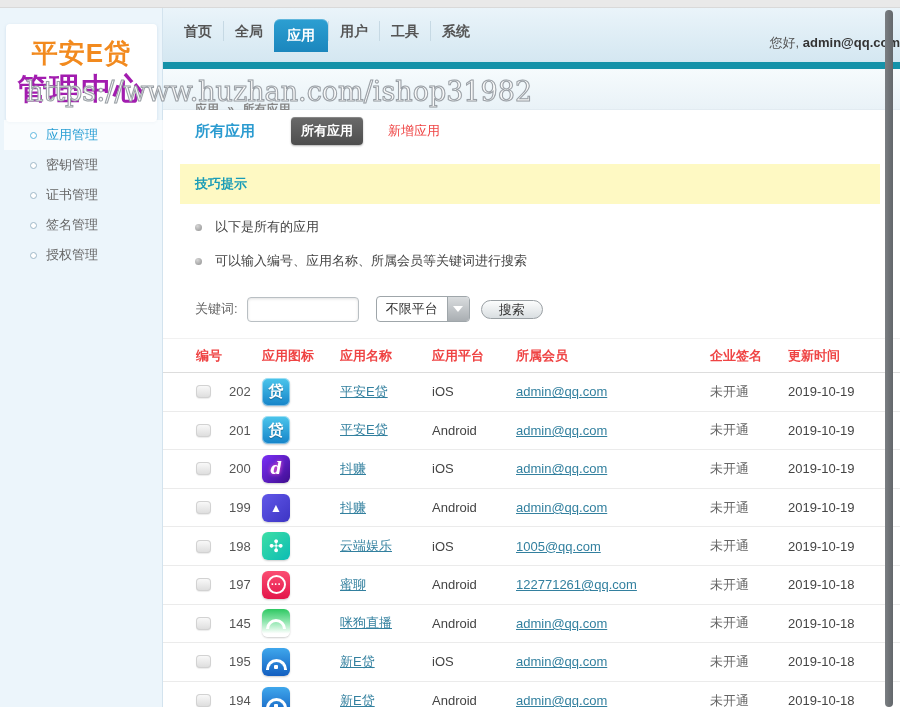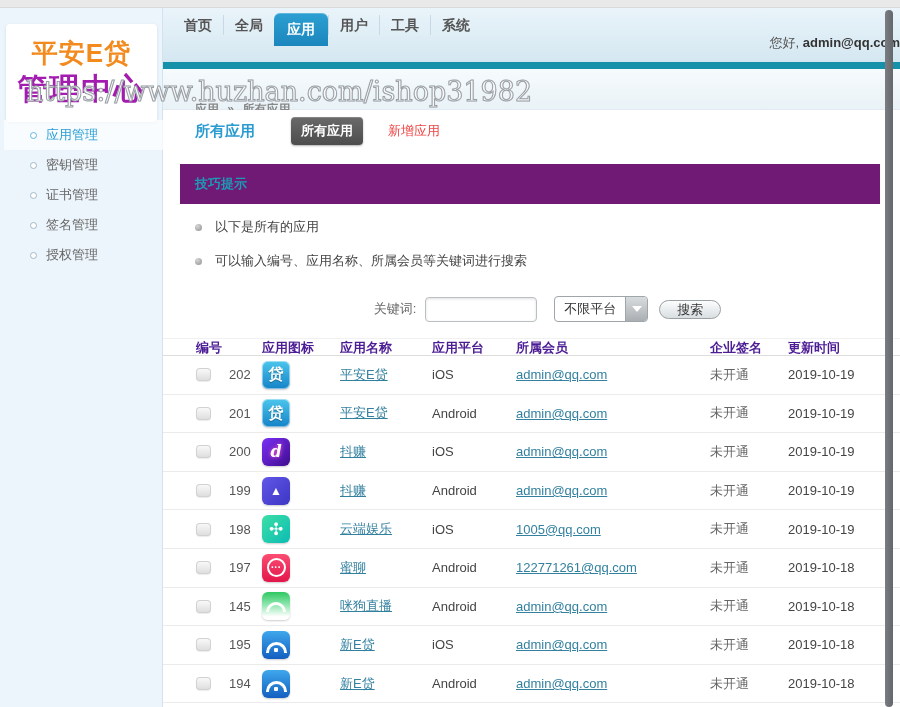--- a/index.html
+++ b/index.html
@@ -26,21 +26,21 @@
   .side-item { display:flex; align-items:center; height:30px; padding-left:26px;
     font-size:13px; color:#666; cursor:pointer; }
   .side-item.active { background:rgba(255,255,255,.7); color:#2a9fd4; }
   .side-bullet { width:7px; height:7px; border:1px solid #9fb8c8; border-radius:50%;
     background:#fff; margin-right:9px; flex:0 0 auto; }
   .side-item.active .side-bullet { border-color:#5fb7e0; }
 
   
   .header-band { position:absolute; top:8px; left:163px; width:737px; height:54px;
     background:linear-gradient(180deg,#eaf4fa,#d4e7f1); }
-  .nav { position:absolute; left:10px; bottom:16px; display:flex; align-items:flex-end;text-align:right; }
+  .nav { position:absolute; left:10px; bottom:10px; display:flex; align-items:flex-end;text-align:right; }
   .nav-item { font-size:14px; font-weight:bold; color:#555; padding:0 11px;
     height:20px; line-height:20px; margin-bottom:11px; cursor:pointer; white-space:nowrap; }
   .nav-item:not(.active):not(:first-child) { border-left:1px solid #c6d9e4; }
   .nav-item.active { height:33px; line-height:33px; margin-bottom:0; padding:0 13px;
     background:linear-gradient(180deg,#2c9fd2,#1b86bd); color:#fff;
     border-radius:6px 6px 0 0; border:none; box-shadow:inset 0 1px 0 rgba(255,255,255,.25); }
   .greeting { position:absolute; right:0; top:26px; font-size:13px; color:#555; white-space:nowrap; }
   .greeting b { color:#333; }
   .teal-bar { position:absolute; top:62px; left:163px; width:737px; height:7px; background:#1592a9; }
   .crumb-band { position:absolute; top:69px; left:163px; width:737px; height:41px;
@@ -58,49 +58,49 @@
   .main { position:absolute; top:110px; left:163px; width:737px; height:597px; background:#fff; }
   .title-row { display:flex; align-items:center; height:42px; padding-left:32px; }
   .page-title { color:#2b9bd0; font-size:15px; font-weight:bold; }
   .content-tabs { margin-left:36px; display:flex; align-items:center; gap:15px; }
   .ctab { font-size:13px; color:#ef4444; padding:5px 10px; cursor:pointer; }
   .ctab.active { background:linear-gradient(180deg,#6a6a6a,#4d4d4d); color:#fff;
     border-radius:4px; font-weight:bold;
     box-shadow:inset 0 1px 0 rgba(255,255,255,.2), 0 1px 2px rgba(0,0,0,.3); }
 
   .tips { margin:12px 20px 0 17px; }
-  .tips-head { background:#701a75; color:#1a9cb7; font-weight:bold; font-size:13px;
+  .tips-head { background:#fef9c3; color:#1a9cb7; font-weight:bold; font-size:13px;
     padding:11px 0 11px 15px; }
   .tips-list { list-style:none; margin-top:6px; padding-left:15px; }
   .tips-item { display:flex; align-items:center; font-size:13px; color:#444; padding:8px 0; }
   .tip-dot { width:7px; height:7px; border-radius:50%; flex:0 0 auto;
     background:radial-gradient(circle at 35% 30%, #d6d6d6, #8f8f8f); margin-right:13px; }
 
-  .search-row { display:flex; align-items:center; margin:18px 0 16px 32px;justify-content:center; }
+  .search-row { display:flex; align-items:center; margin:18px 0 16px 32px; }
   .kw-label { font-size:13px; color:#666; margin-right:9px; }
   .kw-input { width:112px; height:25px; border:1px solid #b9bfc3; border-radius:4px;
     box-shadow:inset 0 1px 3px rgba(0,0,0,.12); outline:none; padding:0 6px; font-size:13px; }
   .select-box { display:flex; margin-left:17px; border:1px solid #9fa6aa; border-radius:4px;
     overflow:hidden; height:26px; background:#fff; cursor:pointer; }
   .select-text { font-size:13px; color:#333; padding:0 9px; line-height:24px; }
   .select-arrow { width:22px; background:linear-gradient(180deg,#d9dcde,#a9aeb2);
     display:flex; align-items:center; justify-content:center; border-left:1px solid #9fa6aa; }
   .select-arrow::before { content:""; border-left:5px solid transparent;
     border-right:5px solid transparent; border-top:6px solid #fff; }
   .search-btn { margin-left:11px; height:19px; padding:0 17px; border:1px solid #9aa0a4;
     border-radius:13px; background:linear-gradient(180deg,#fcfdfd,#d9dee1);
     font-size:13px; font-weight:normal; color:#333; cursor:pointer;
     font-family:"Liberation Sans",sans-serif; }
 
   
   .table { margin-top:16px; }
   .t-head, .t-row { display:grid;
     grid-template-columns:66px 78px 92px 84px 194px 78px 1fr;
     align-items:center; padding-left:33px; }
-  .t-head { height:18px; font-size:13px; font-weight:bold; color:#4c1d95;
+  .t-head { height:35px; font-size:13px; font-weight:bold; color:#ef4444;
     border-top:1px solid #f1f1f1; border-bottom:1px solid #ddd; }
   .t-row { height:38.6px; border-bottom:1px solid #ebebeb; font-size:13px; color:#444; }
   .cell-id { display:flex; align-items:center; gap:18px; color:#555; }
   .row-checkbox { width:15px; height:13px; border-radius:4px; cursor:pointer;
     background:linear-gradient(180deg,#fbfbfb,#dcdcdc);
     box-shadow:inset 0 0 0 1px #d2d2d2, 0 1px 1px rgba(0,0,0,.08); }
   a.link { color:#33809f; text-decoration:underline; cursor:pointer; }
   .cell-sig { color:#666; }
 
   

